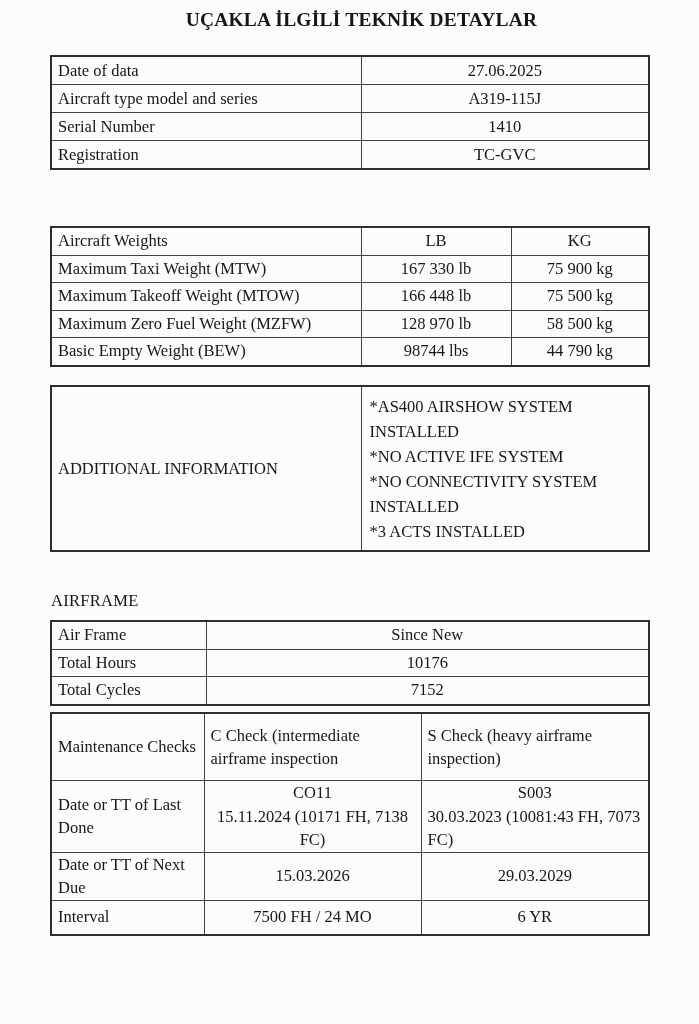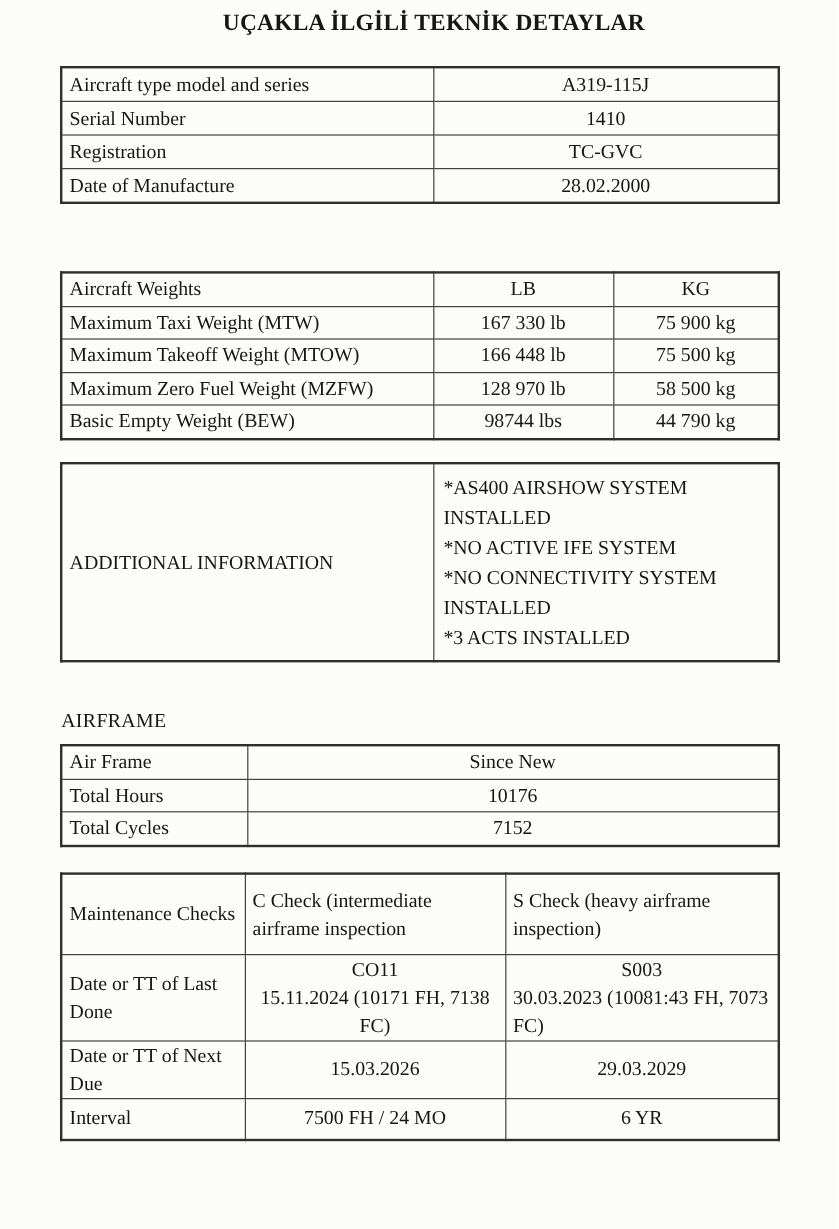--- a/index.html
+++ b/index.html
@@ -59,53 +59,53 @@
   .section-label {
     position: absolute;
     top: 591px;
     left: 51px;
     font-size: 16.5px;
     letter-spacing: 0.3px;
   }
   #tbl-airframe { top: 620px; left: 50px; width: 598px; }
   #tbl-airframe td { height: 26.5px; }
 
-  #tbl-maint { top: 727px; left: 50px; width: 598px; }
+  #tbl-maint { top: 712px; left: 50px; width: 598px; }
   #tbl-maint td { line-height: 23.5px; }
   .cell-center-line { display: block; text-align: center; }
   .cell-left-line   { display: block; text-align: left; }
 </style>
 </head>
 <body>
 
 <div class="page">
 
   <div class="doc-title">UÇAKLA İLGİLİ TEKNİK DETAYLAR</div>
 
   <table class="scan" id="tbl-general">
     <colgroup>
         <col style="width:310px">
         <col style="width:288px">
       </colgroup>
     <tbody>
+        <tr>
+      <td class="lbl">Date of data</td>
+      <td class="c">27.06.2025</td>
+    </tr>
     <tr>
       <td class="lbl">Aircraft type model and series</td>
       <td class="c">A319-115J</td>
     </tr>
     <tr>
       <td class="lbl">Serial Number</td>
       <td class="c">1410</td>
     </tr>
     <tr>
       <td class="lbl">Registration</td>
       <td class="c">TC-GVC</td>
-    </tr>
-    <tr>
-      <td class="lbl">Date of Manufacture</td>
-      <td class="c">28.02.2000</td>
     </tr>
   </tbody>
     </table>
 
   <table class="scan" id="tbl-weights">
     <colgroup>
         <col style="width:310px">
         <col style="width:150px">
         <col style="width:138px">
       </colgroup>

